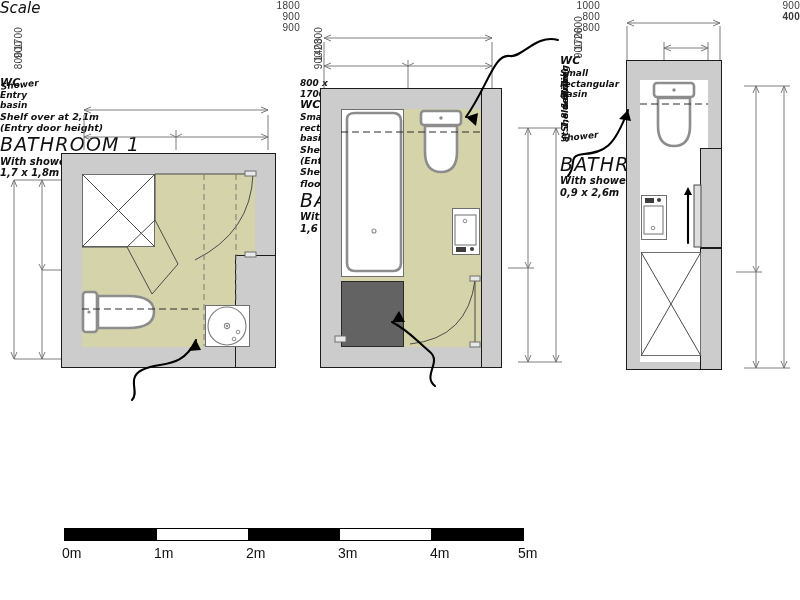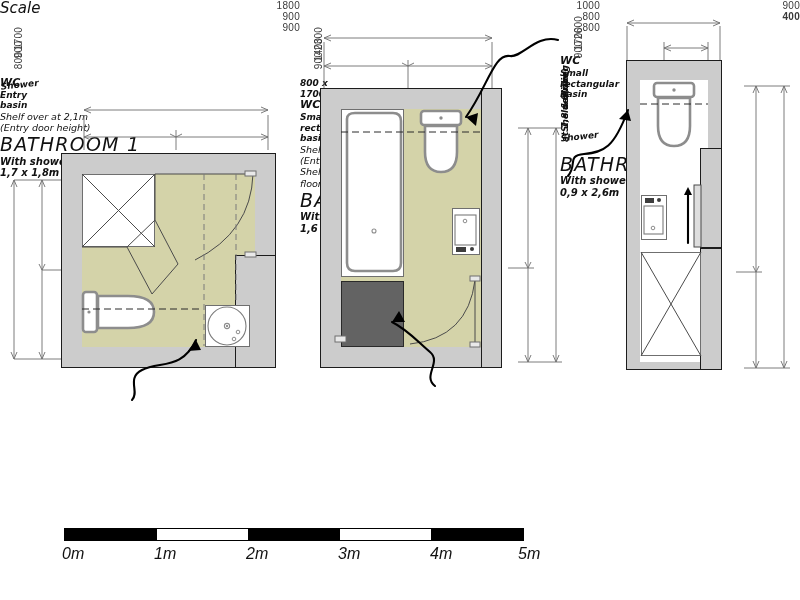--- a/index.html
+++ b/index.html
@@ -20,21 +20,21 @@
     font-size: 10px; color: #3a3a3a; letter-spacing: .3px;
     white-space: nowrap;
     text-align: right;
   }
   .dim-txt.vert { transform: rotate(-90deg); transform-origin: center center; }
   .hand {
     font-family: "DejaVu Sans", sans-serif;
     font-style: italic; color: #111;
     white-space: nowrap; line-height: 1.18;
   }
-  .hand.note { font-size: 9.5px; font-weight: 400; }
+  .hand.note { font-size: 9.5px; font-weight: 700; }
   .hand.small { font-size: 9px; font-weight: 600; }
   .hand.title { font-size: 19px; font-weight: 400; letter-spacing: 1.2px; font-style: italic; }
   .hand.sub { font-size: 10px; font-weight: 600; }
   .hand.vert { transform: rotate(-90deg); transform-origin: left top; }
 
   
   .wall  { background: #cccccc; border: 1.4px solid #1c1c1c; position: absolute; }
   .wall.thin { border-width: 1.1px; }
   .floor { background: #d4d3a9; position: absolute; }
   .white { background: #ffffff; position: absolute; }
@@ -47,21 +47,21 @@
   .dimln{ stroke: #6d6d6d; stroke-width: .9; fill: none; }
   .arrowline { stroke: #000; stroke-width: 2.1; fill: none; stroke-linecap: round; }
   .fixture { stroke: #8d8d8d; stroke-width: 2.6; fill: #ffffff; }
   .fixture-thin { stroke: #7b7b7b; stroke-width: 1.1; fill: #ffffff; }
 
   
   .scalebar { position: absolute; display: flex; border: 1px solid #000; }
   .scalebar > div { height: 100%; }
   .sb-dark { background: #000; }
   .sb-light { background: #fff; }
-  .sb-label { position: absolute; font-family: "Liberation Sans", sans-serif; font-size: 16px; color: #111; font-style: italic; }
+  .sb-label { position: absolute; font-family: "Liberation Sans", sans-serif; font-size: 14px; color: #111; }
 </style>
 </head>
 <body>
 
 <div class="stage">
 
   <div class="abs" style="left:0;top:0;width:300px;height:430px;">
 
     <svg style="left:0;top:0;width:300px;height:150px;">
 

